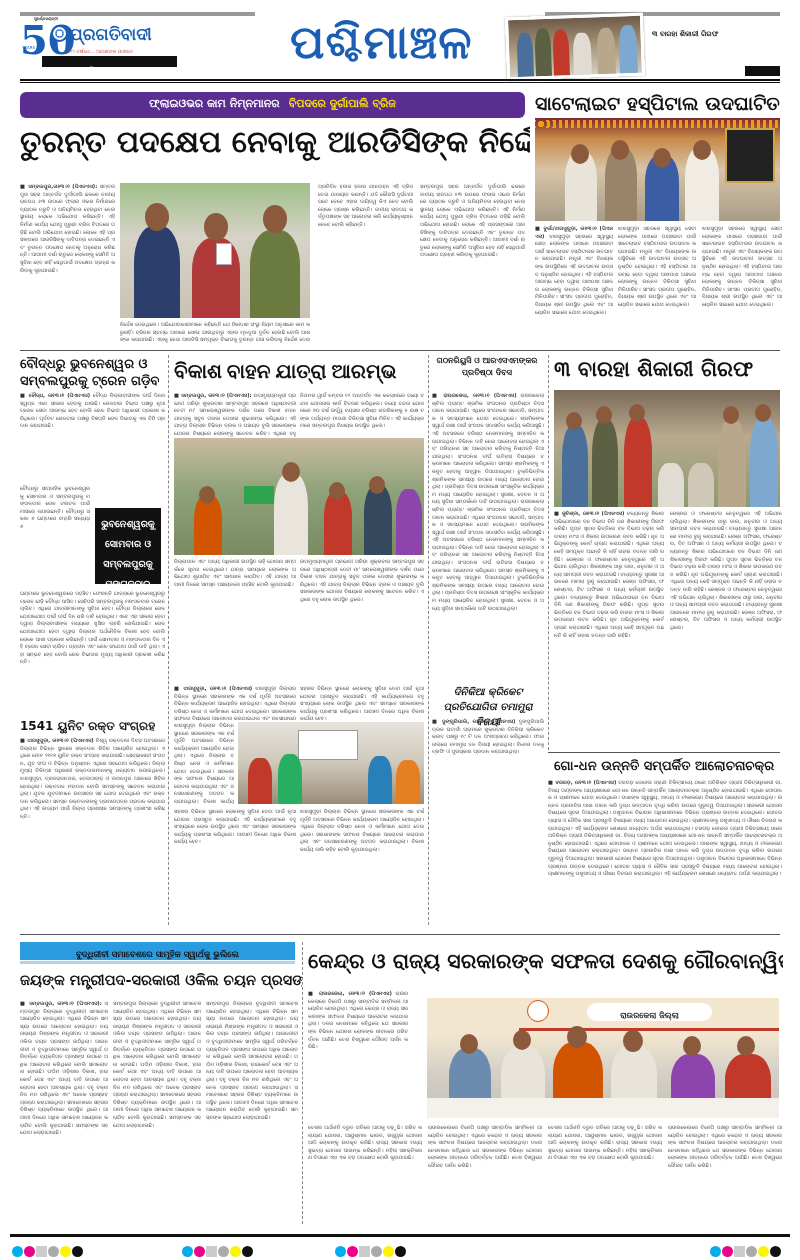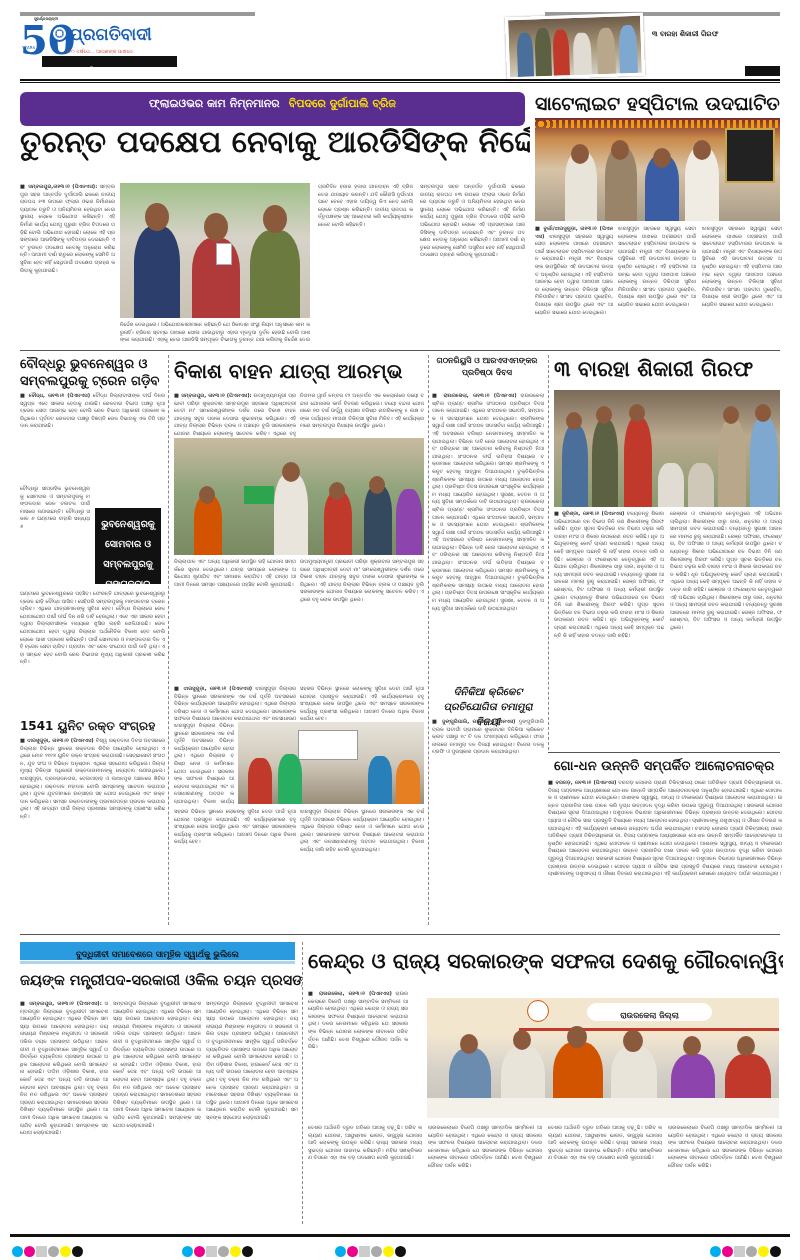--- a/index.html
+++ b/index.html
@@ -29,38 +29,39 @@
     <span class="abs" style="left:2px;top:27px;font-size:4px;color:#1a5fb4;">YEARS</span>
     <span class="abs" style="left:14px;top:-2px;font-size:4px;color:#222;font-weight:bold;">ସୁବର୍ଣ୍ଣଜୟନ୍ତୀ</span>
   </div>
   <div class="abs" style="left:51px;top:25px;width:17px;height:17px;border-radius:50%;border:2px solid #1a5fb4;background:radial-gradient(circle,#fff 30%,#1a5fb4 35%,#fff 55%);"></div>
   <span class="abs" style="left:70px;top:24px;font-size:17px;font-weight:bold;color:#1a5fb4;">ପ୍ରଗତିବାଦୀ</span>
   <span class="abs" style="left:68px;top:48px;font-size:5px;color:#c0392b;">୫୦ ବର୍ଷରେ... ଆପଣଙ୍କ ପାଖରେ</span>
   <div class="abs" style="left:42px;top:56px;width:135px;height:11px;background:#111;padding-left:6px;">
     <span style="font-size:6px;line-height:11px;color:#fff;">ଭୁବନେଶ୍ୱର • ଶନିବାର • ଜୁନ ୧୪ • ୨୦୨୫</span>
   </div>
 
+  <span class="abs" style="left:290px;top:12px;font-size:46px;line-height:60px;font-weight:bold;color:#1a5fb4;letter-spacing:1px;">ପଶ୍ଚିମାଞ୍ଚଳ</span>
 
   <div class="abs photo" style="left:506px;top:15px;width:138px;height:63px;transform:rotate(-2deg);border:3px solid #fff;box-shadow:0 0 2px #888;background:linear-gradient(180deg,#6d5b4a 0%,#a89678 50%,#d3cfc4 100%);">
     <div class="person" style="left:8px;width:16px;height:44px;background:#4a6f9a;"></div>
     <div class="person" style="left:26px;width:16px;height:48px;background:#5b6142;"></div>
     <div class="person" style="left:44px;width:16px;height:46px;background:#c0392b;"></div>
     <div class="person" style="left:64px;width:18px;height:42px;background:#e0dcd3;"></div>
     <div class="person" style="left:88px;width:18px;height:46px;background:#b8a78a;"></div>
     <div class="person" style="left:110px;width:18px;height:48px;background:#7fa8d0;"></div>
   </div>
   <span class="abs" style="left:652px;top:30px;font-size:7px;font-weight:bold;color:#111;">୩ ବାରହା ଶିକାରୀ ଗିରଫ</span>
   <div class="abs" style="left:745px;top:66px;width:35px;height:10px;background:#111;text-align:center;">
     <span style="font-size:5.5px;line-height:10px;color:#fff;">ପୃଷ୍ଠା : ୯</span>
   </div>
   <div class="abs" style="left:20px;top:79px;width:760px;height:2px;background:#111;"></div>
   <div class="abs" style="left:20px;top:82px;width:760px;height:1px;background:#111;"></div>
 </div>
 
-<div class="abs" style="left:20px;top:92px;width:505px;height:34px;background:#5a2d91;border-radius:6px;text-align:center;">
+<div class="abs" style="left:20px;top:92px;width:505px;height:26px;background:#5a2d91;border-radius:6px;text-align:center;">
   <span style="font-size:11px;line-height:22px;font-weight:bold;color:#fff;">ଫ୍ଲାଇଓଭର କାମ ନିମ୍ନମାନର</span>
   <span style="font-size:11px;line-height:22px;font-weight:bold;color:#ffe600;margin-left:4px;">ବିପଦରେ ଦୁର୍ଗାପାଲି ବ୍ରିଜ</span>
 </div>
 <div class="abs hdl" style="left:20px;top:116px;width:510px;font-size:30px;line-height:52px;">ତୁରନ୍ତ ପଦକ୍ଷେପ ନେବାକୁ ଆରଡିସିଙ୍କ ନିର୍ଦ୍ଦେଶ</div>
 
 <div class="abs body-text" style="left:20px;top:183px;width:95px;height:160px;">
   <b class="dateline">ସମ୍ବଲପୁର,ତା୧୩।୬ (ପିଏନଏସ):</b>
   <span>ସମ୍ବଲପୁର ସହର ଅନ୍ତର୍ଗତ ଦୁର୍ଗାପାଲି ଛକରେ ଜାତୀୟ ରାଜପଥ ୫୩ ଉପରେ ଫ୍ଲାଇ ଓଭର ନିର୍ମାଣରେ ବ୍ୟାପକ ତ୍ରୁଟି ଓ ଅନିୟମିତତା ହେଉଥିବା ନେଇ ସ୍ଥାନୀୟ ଲୋକେ ଅଭିଯୋଗ କରିଛନ୍ତି। ଏହି ନିର୍ମାଣ କାର୍ଯ୍ୟ ଯୋଗୁ ପୁରୁଣା ବ୍ରିଜ ବିପଦରେ ପଡ଼ିଛି ବୋଲି ଅଭିଯୋଗ ହୋଇଛି। ଲୋକେ ଏହି ପ୍ରସଙ୍ଗରେ ଆରଡିସିଙ୍କୁ ଦାବିପତ୍ର ଦେଇଛନ୍ତି ଏବଂ ତୁରନ୍ତ ପଦକ୍ଷେପ ନେବାକୁ ଅନୁରୋଧ କରିଛନ୍ତି। ଆଗାମୀ ବର୍ଷା ଋତୁରେ ଲୋକଙ୍କୁ ସେମିତି ଅସୁବିଧା ହେବ ନାହିଁ ସେଥିପାଇଁ ପଦକ୍ଷେପ ଗ୍ରହଣ କରିବାକୁ କୁହାଯାଇଛି।</span>
 </div>
 <div class="abs photo" style="left:120px;top:183px;width:190px;height:135px;background:linear-gradient(180deg,#9fbf88 0%,#d7d3c8 40%,#c9c2b4 100%);">
@@ -110,21 +111,21 @@
 <div class="abs body-text" style="left:20px;top:590px;width:145px;height:125px;">ଘଣ୍ଟାରେ ଭୁବନେଶ୍ୱରରେ ପହଞ୍ଚିବ। ଫେରନ୍ତି ଯାତ୍ରାରେ ଭୁବନେଶ୍ୱରରୁ ଟ୍ରେନ ଛାଡ଼ି ବୌଦ୍ଧ ଆସିବ। ସେହିପରି ସମ୍ବଲପୁରକୁ ମଙ୍ଗଳବାର ଟ୍ରେନ ଚାଲିବ। ଏଥିରେ ଯାତ୍ରୀମାନଙ୍କୁ ସୁବିଧା ହେବ। ବୌଦ୍ଧ ଜିଲ୍ଲାରେ ରେଳ ଯୋଗାଯୋଗ ପାଇଁ ଦୀର୍ଘ ଦିନ ଧରି ଦାବି ହେଉଥିଲା। ଏବେ ଏହା ସାକାର ହେବା ଦ୍ୱାରା ଜିଲ୍ଲାବାସୀଙ୍କ ମଧ୍ୟରେ ଖୁସିର ଲହରି ଖେଳିଯାଇଛି। ରେଳ ଯୋଗାଯୋଗ ହେବା ଦ୍ୱାରା ଜିଲ୍ଲାର ଅର୍ଥନୈତିକ ବିକାଶ ହେବ ବୋଲି ଲୋକେ ଆଶା ପ୍ରକାଶ କରିଛନ୍ତି। ପାଇଁ ସୋମବାର ଓ ମଙ୍ଗଳବାର ଦିନ ଏହି ଟ୍ରେନ ସେବା ଚାଲିବ। ପ୍ରାଚୀନ ଏବଂ ରେଳ ସଂଯୋଗ ପାଇଁ ଦାବି ଥିଲା। ଏହା ସମ୍ଭବ ହେବ ବୋଲି ରେଳ ବିଭାଗର ମୁଖ୍ୟ ଅଧିକାରୀ ପ୍ରକାଶ କରିଛନ୍ତି।</div>
 
 <div class="abs" style="left:20px;top:718px;width:150px;font-size:12px;line-height:16px;font-weight:bold;color:#111;">1541 ୟୁନିଟ ରକ୍ତ ସଂଗ୍ରହ</div>
 <div class="abs body-text" style="left:20px;top:737px;width:145px;height:188px;">
   <b class="dateline">ଝାରସୁଗୁଡ଼ା, ତା୧୩।୬ (ପିଏନଏସ)</b>
   <span>ବିଶ୍ୱ ରକ୍ତଦାତା ଦିବସ ଅବସରରେ ଜିଲ୍ଲାର ବିଭିନ୍ନ ସ୍ଥାନରେ ରକ୍ତଦାନ ଶିବିର ଆୟୋଜିତ ହୋଇଥିଲା। ଏଥିରେ ମୋଟ ୨୧୧୭ ୟୁନିଟ ରକ୍ତ ସଂଗ୍ରହ କରାଯାଇଛି। ସେଚ୍ଛାସେବୀ ସଂଗଠନ, ଯୁବ ସଂଘ ଓ ବିଭିନ୍ନ ଅନୁଷ୍ଠାନ ଏଥିରେ ସହଯୋଗ କରିଥିଲେ। ଜିଲ୍ଲା ମୁଖ୍ୟ ଚିକିତ୍ସା ଅଧିକାରୀ ରକ୍ତଦାତାମାନଙ୍କୁ ଧନ୍ୟବାଦ ଜଣାଇଥିଲେ। ଝାରସୁଗୁଡ଼ା, ବ୍ରଜରାଜନଗର, ବେଲପାହାଡ଼ ଓ ଲଖନପୁର ଅଞ୍ଚଳରେ ଶିବିର ହୋଇଥିଲା। ରକ୍ତଦାନ ମହାଦାନ ବୋଲି ସମସ୍ତଙ୍କୁ ସଚେତନ କରାଯାଇଥିଲା। ଯୁବକ ଯୁବତୀମାନେ ଉତ୍ସାହର ସହ ଯୋଗ ଦେଇଥିଲେ ଏବଂ ରକ୍ତଦାନ କରିଥିଲେ। ସମସ୍ତ ରକ୍ତଦାତାଙ୍କୁ ପ୍ରମାଣପତ୍ର ପ୍ରଦାନ କରାଯାଇଥିଲା। ଏହି ଉଦ୍ୟମ ପାଇଁ ଜିଲ୍ଲା ପ୍ରଶାସନ ସମସ୍ତଙ୍କୁ ପ୍ରଶଂସା କରିଛନ୍ତି।</span>
 </div>
 
 <div class="abs rule-v" style="left:168px;top:355px;height:570px;"></div>
 
-<div class="abs hdl" style="left:174px;top:353px;width:250px;font-size:20px;line-height:36px;">ବିକାଶ ବାହନ ଯାତ୍ରା ଆରମ୍ଭ</div>
+<div class="abs hdl" style="left:174px;top:353px;width:250px;font-size:20px;line-height:36px;font-family:Liberation Serif, serif;">ବିକାଶ ବାହନ ଯାତ୍ରା ଆରମ୍ଭ</div>
 <div class="abs body-text" style="left:174px;top:392px;width:122px;height:45px;">
   <b class="dateline">ସମ୍ବଲପୁର, ତା୧୩।୬ (ପିଏନଏସ):</b>
   <span>ଉପମୁଖ୍ୟମନ୍ତ୍ରୀ ପ୍ରଭାତୀ ପରିଡ଼ା ଶୁକ୍ରବାର ସମ୍ବଲପୁର ସହରରେ ଅଧିଷ୍ଠାତ୍ରୀ ଦେବୀ ମା' ସମଲେଶ୍ୱରୀଙ୍କ ଦର୍ଶନ ପରେ ବିକାଶ ବାହନ ଯାତ୍ରାକୁ ସବୁଜ ପତାକା ଦେଖାଇ ଶୁଭାରମ୍ଭ କରିଥିଲେ। ଏହି ଯାତ୍ରା ଜିଲ୍ଲାର ବିଭିନ୍ନ ବ୍ଲକ ଓ ପଞ୍ଚାୟତ ବୁଲି ସରକାରଙ୍କ ଯୋଜନା ବିଷୟରେ ଲୋକଙ୍କୁ ସଚେତନ କରିବ। ଏଥିରେ ବହୁ ଲୋକ ଉପସ୍ଥିତ ଥିଲେ।</span>
 </div>
 <div class="abs body-text" style="left:300px;top:392px;width:124px;height:45px;">ନିଗମର ୱାର୍ଡ ନମ୍ବର ୧୨ ଅନ୍ତର୍ଗତ ଏକ କଲୋନୀରେ ବୟୋ ବନ୍ଦନା ଯୋଜନାର କାର୍ଡ ବିତରଣ କରିଥିଲେ। ବୟୋ ବନ୍ଦନା ଯୋଜନାରେ ୭୦ ବର୍ଷ ଊର୍ଦ୍ଧ୍ୱ ବୟସର ବରିଷ୍ଠ ନାଗରିକଙ୍କୁ ୫ ଲକ୍ଷ ଟଙ୍କା ପର୍ଯ୍ୟନ୍ତ ମାଗଣା ଚିକିତ୍ସା ସୁବିଧା ମିଳିବ। ଏହି କାର୍ଯ୍ୟକ୍ରମରେ ସମ୍ବଲପୁର ବିଧାୟକ ଉପସ୍ଥିତ ଥିଲେ।</div>
 <div class="abs photo" style="left:174px;top:438px;width:250px;height:117px;background:linear-gradient(180deg,#c9bba1 0%,#8fa37a 45%,#7a8a63 100%);">
   <div class="abs" style="left:70px;top:48px;width:30px;height:18px;background:#2ea44f;"></div>
   <div class="person" style="left:20px;width:28px;height:60px;background:#d35400;"></div>
     <div class="head" style="left:25px;top:48px;width:16px;height:18px;"></div>
   <div class="person" style="left:100px;width:34px;height:82px;background:#e9e5dc;"></div>

